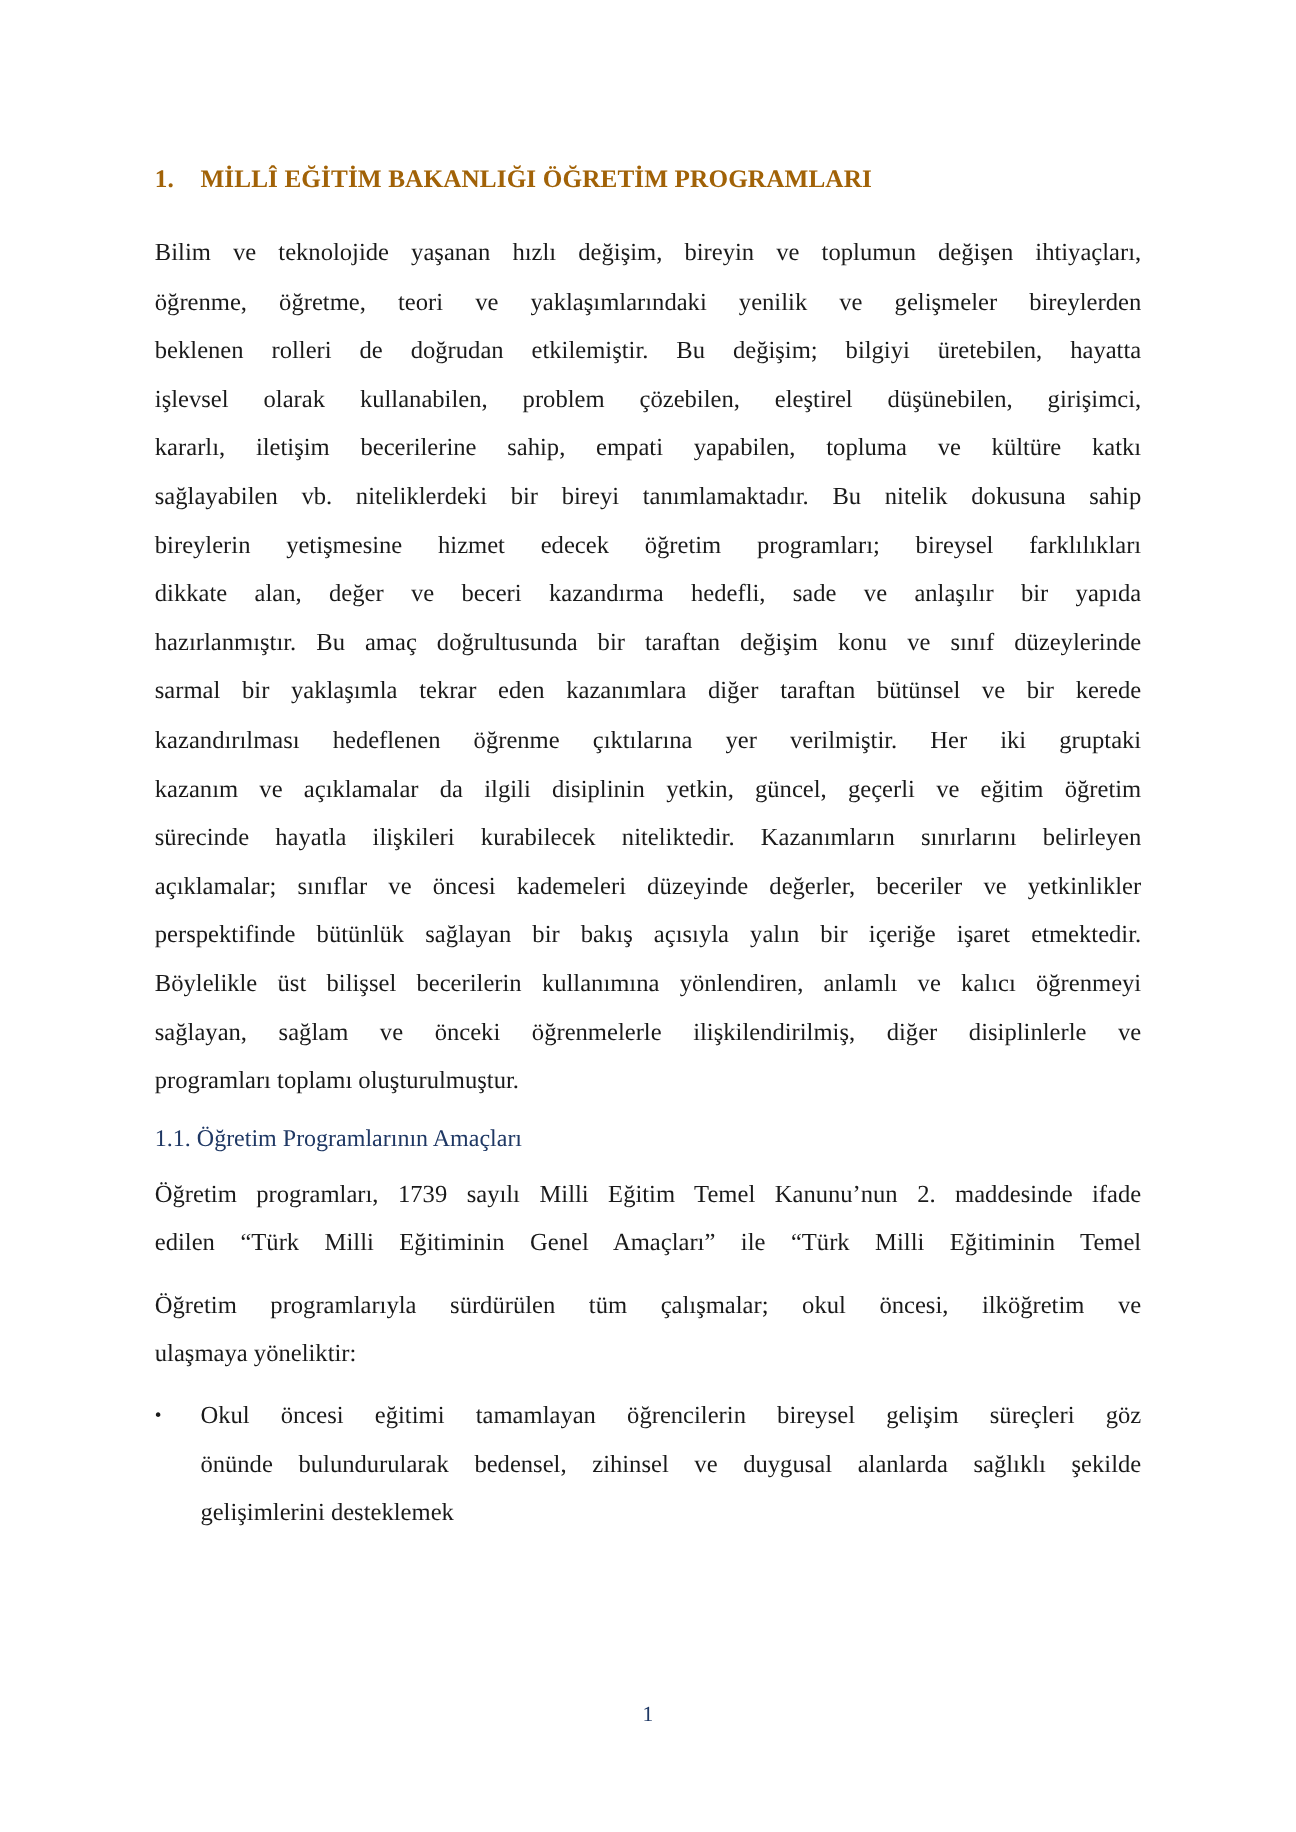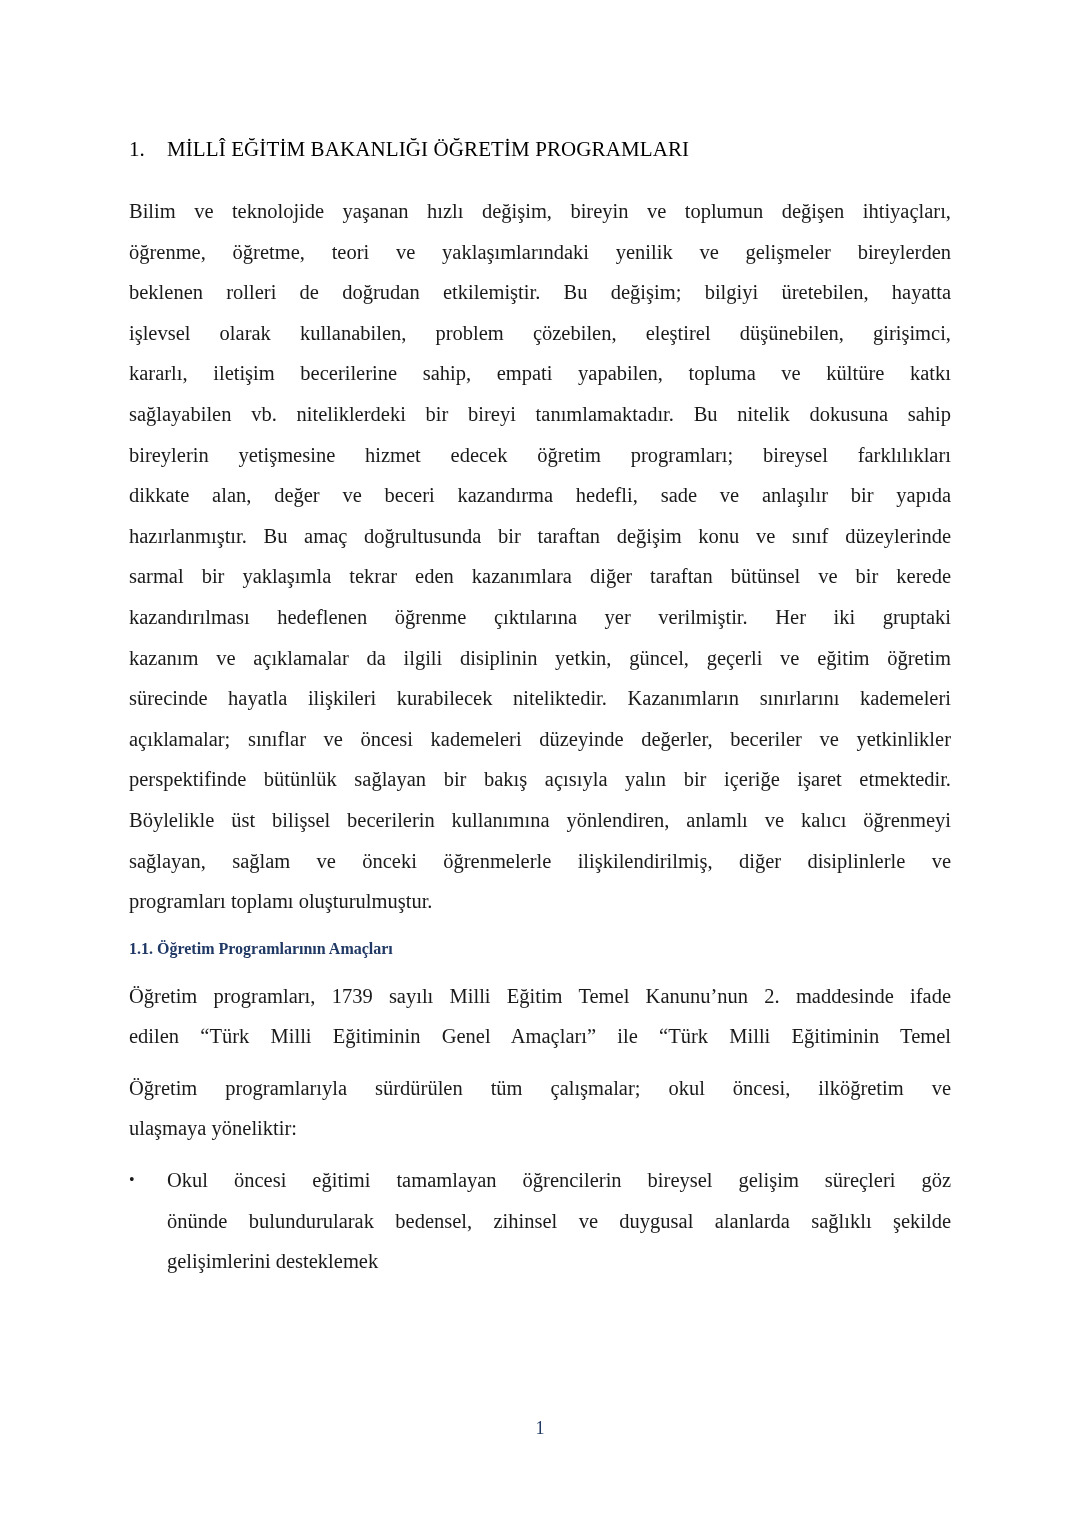--- a/index.html
+++ b/index.html
@@ -1,25 +1,25 @@
 <!DOCTYPE html>
 <html><head>
 <meta charset="utf-8">
 <style>
   html, body { margin: 0; padding: 0; background: #ffffff; }
   body { width: 1080px; height: 1527px; position: relative; overflow: hidden; }
   .page { position: absolute; left: 0; top: 0; width: 1080px; height: 1527px; background: #fff; }
   .content { position: absolute; left: 129px; top: 134px; width: 822px;
     font-family: "Liberation Serif", "DejaVu Serif", serif; color: #1a1a1a; }
-  .h1 { font-weight: normal; font-size: 21px; color: #000000; margin: 0 0 27px 0; height: 30px; line-height: 30px; letter-spacing: 0.1px; }
+  .h1 { font-weight: bold; font-size: 21px; color: #a16207; margin: 0 0 27px 0; height: 30px; line-height: 30px; letter-spacing: 0.1px; }
   .h1 .num { display: inline-block; width: 38px; }
   .para { font-size: 20.5px; line-height: 40.6px; text-align: justify; margin: 0; }
   .para .line { display: block; text-align: justify; text-align-last: justify; height: 40.6px; white-space: nowrap; }
   .para .line.last { text-align-last: left; }
-  .h2 { font-weight: bold; font-size: 16px; color: #1f3864; margin: 9px 0 9px 0; height: 36px; line-height: 36px; }
+  .h2 { font-weight: normal; font-size: 20px; color: #1f3864; margin: 9px 0 9px 0; height: 36px; line-height: 36px; }
   .gap { height: 11px; }
   .bullet-item { position: relative; padding-left: 38px; }
   .bullet-item .bullet { position: absolute; left: 0; top: 0; font-size: 16px; line-height: 40.6px; }
   .page-number { position: absolute; left: 0; width: 1080px; top: 1418px; text-align: center;
     font-family: "Liberation Serif", "DejaVu Serif", serif; font-size: 18px; color: #1f3864; }
 </style>
 </head>
 <body>
 
 <div class="page">
@@ -35,21 +35,21 @@
       <span class="line">beklenen rolleri de doğrudan etkilemiştir. Bu değişim; bilgiyi üretebilen, hayatta</span>
       <span class="line">işlevsel olarak kullanabilen, problem çözebilen, eleştirel düşünebilen, girişimci,</span>
       <span class="line">kararlı, iletişim becerilerine sahip, empati yapabilen, topluma ve kültüre katkı</span>
       <span class="line">sağlayabilen vb. niteliklerdeki bir bireyi tanımlamaktadır. Bu nitelik dokusuna sahip</span>
       <span class="line">bireylerin yetişmesine hizmet edecek öğretim programları; bireysel farklılıkları</span>
       <span class="line">dikkate alan, değer ve beceri kazandırma hedefli, sade ve anlaşılır bir yapıda</span>
       <span class="line">hazırlanmıştır. Bu amaç doğrultusunda bir taraftan değişim konu ve sınıf düzeylerinde</span>
       <span class="line">sarmal bir yaklaşımla tekrar eden kazanımlara diğer taraftan bütünsel ve bir kerede</span>
       <span class="line">kazandırılması hedeflenen öğrenme çıktılarına yer verilmiştir. Her iki gruptaki</span>
       <span class="line">kazanım ve açıklamalar da ilgili disiplinin yetkin, güncel, geçerli ve eğitim öğretim</span>
-      <span class="line">sürecinde hayatla ilişkileri kurabilecek niteliktedir. Kazanımların sınırlarını kademeleri</span>
+      <span class="line">sürecinde hayatla ilişkileri kurabilecek niteliktedir. Kazanımların sınırlarını belirleyen</span>
       <span class="line">açıklamalar;  sınıflar ve öncesi kademeleri düzeyinde değerler, beceriler ve yetkinlikler</span>
       <span class="line">perspektifinde bütünlük sağlayan bir bakış açısıyla yalın bir içeriğe işaret etmektedir.</span>
       <span class="line">Böylelikle üst bilişsel becerilerin kullanımına yönlendiren, anlamlı ve kalıcı öğrenmeyi</span>
       <span class="line">sağlayan, sağlam ve önceki öğrenmelerle ilişkilendirilmiş, diğer disiplinlerle ve</span>
       <span class="line last">programları toplamı oluşturulmuştur.</span>
     </div>
 
     <div class="h2">1.1. Öğretim Programlarının Amaçları</div>
 
     <div class="para">

